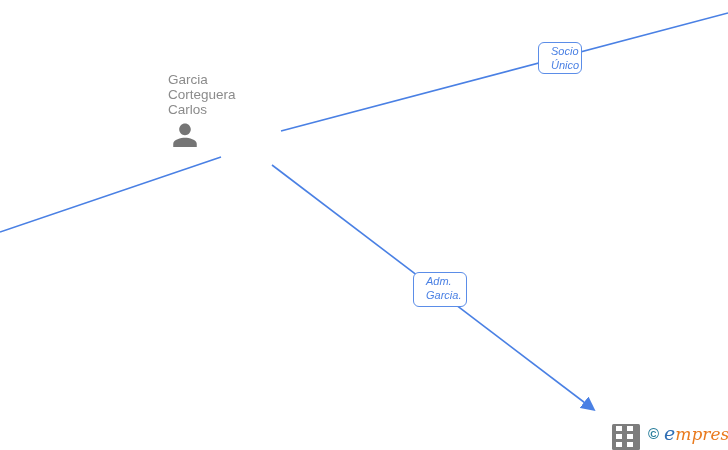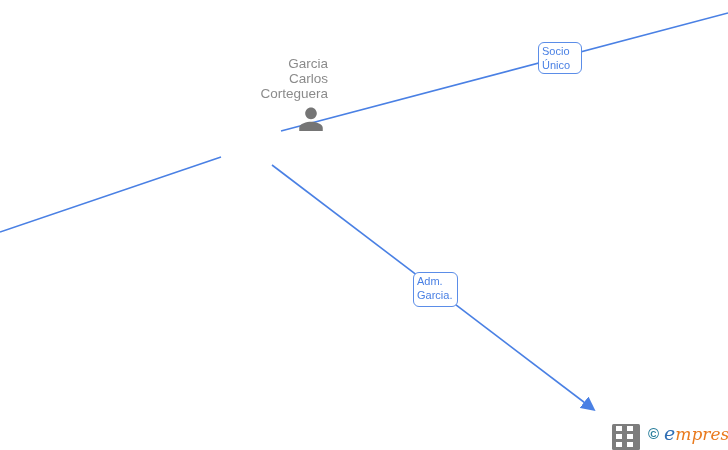--- a/index.html
+++ b/index.html
@@ -13,48 +13,49 @@
   .canvas {
     position: absolute; left: 0; top: 0;
     width: 728px; height: 450px;
     overflow: hidden;
   }
   svg.links {
     position: absolute; left: 0; top: 0; z-index: 1;
   }
   .person-node {
     position: absolute; z-index: 2;
-    left: 168px; top: 56px; width: 160px;
-    text-align: right;
+    left: 168px; top: 72px; width: 160px;
+    text-align: left;
     cursor: pointer;
   }
   .person-name {
     color: #8b8b8b;
     font-size: 13.5px;
     line-height: 15px;
   }
   .person-name span { display: block; }
   .person-icon-wrap {
     margin-top: 1px;
     height: 34px;
   }
   .edge-label {
     position: absolute; z-index: 3;
     background: #ffffff;
     border: 1.5px solid #5b8de8;
     border-radius: 6px;
     color: #4a80e4;
     font-size: 11px;
     line-height: 13.5px;
-    padding: 2px 4px 2px 3px;
+    padding: 2px 4px 2px 12px;
     box-sizing: border-box;
+    font-style: italic;
   }
   .edge-label span { display: block; }
   .edge-label.socio { left: 538px; top: 42px; width: 44px; height: 32px; }
-  .edge-label.adm   { left: 413px; top: 272px; width: 45px; height: 35px; }
+  .edge-label.adm   { left: 413px; top: 272px; width: 54px; height: 35px; }
   .building-icon-wrap {
     position: absolute; z-index: 2;
     left: 612px; top: 424px; width: 28px; height: 26px;
     cursor: pointer;
   }
   .watermark {
     position: absolute; z-index: 2;
     left: 648px; top: 422px;
     display: flex; align-items: center;
     cursor: pointer;
@@ -87,22 +88,22 @@
       </marker>
     </defs>
     <line x1="281" y1="131" x2="728" y2="13" stroke="#4a80e4" stroke-width="1.6"></line>
     <line x1="221" y1="157" x2="0" y2="232" stroke="#4a80e4" stroke-width="1.6"></line>
     <line x1="272" y1="165" x2="593" y2="409" stroke="#4a80e4" stroke-width="1.6" marker-end="url(#arrow)"></line>
   </svg>
 
   <div class="person-node">
     <div class="person-name">
       <span>Garcia</span>
+      <span>Corteguera</span>
       <span>Carlos</span>
-      <span>Corteguera</span>
     </div>
     <div class="person-icon-wrap">
       <svg width="34" height="34" viewBox="0 0 24 24" aria-hidden="true">
         <path fill="#757575" d="M12 12.2c2.3 0 4.1-1.9 4.1-4.2S14.3 3.8 12 3.8 7.9 5.7 7.9 8s1.8 4.2 4.1 4.2zm0 1.8c-2.8 0-8.3 1.4-8.3 4.2v2.3h16.6v-2.3c0-2.8-5.5-4.2-8.3-4.2z"></path>
       </svg>
     </div>
   </div>
 
   <div class="edge-label socio">
     <span>Socio</span>

